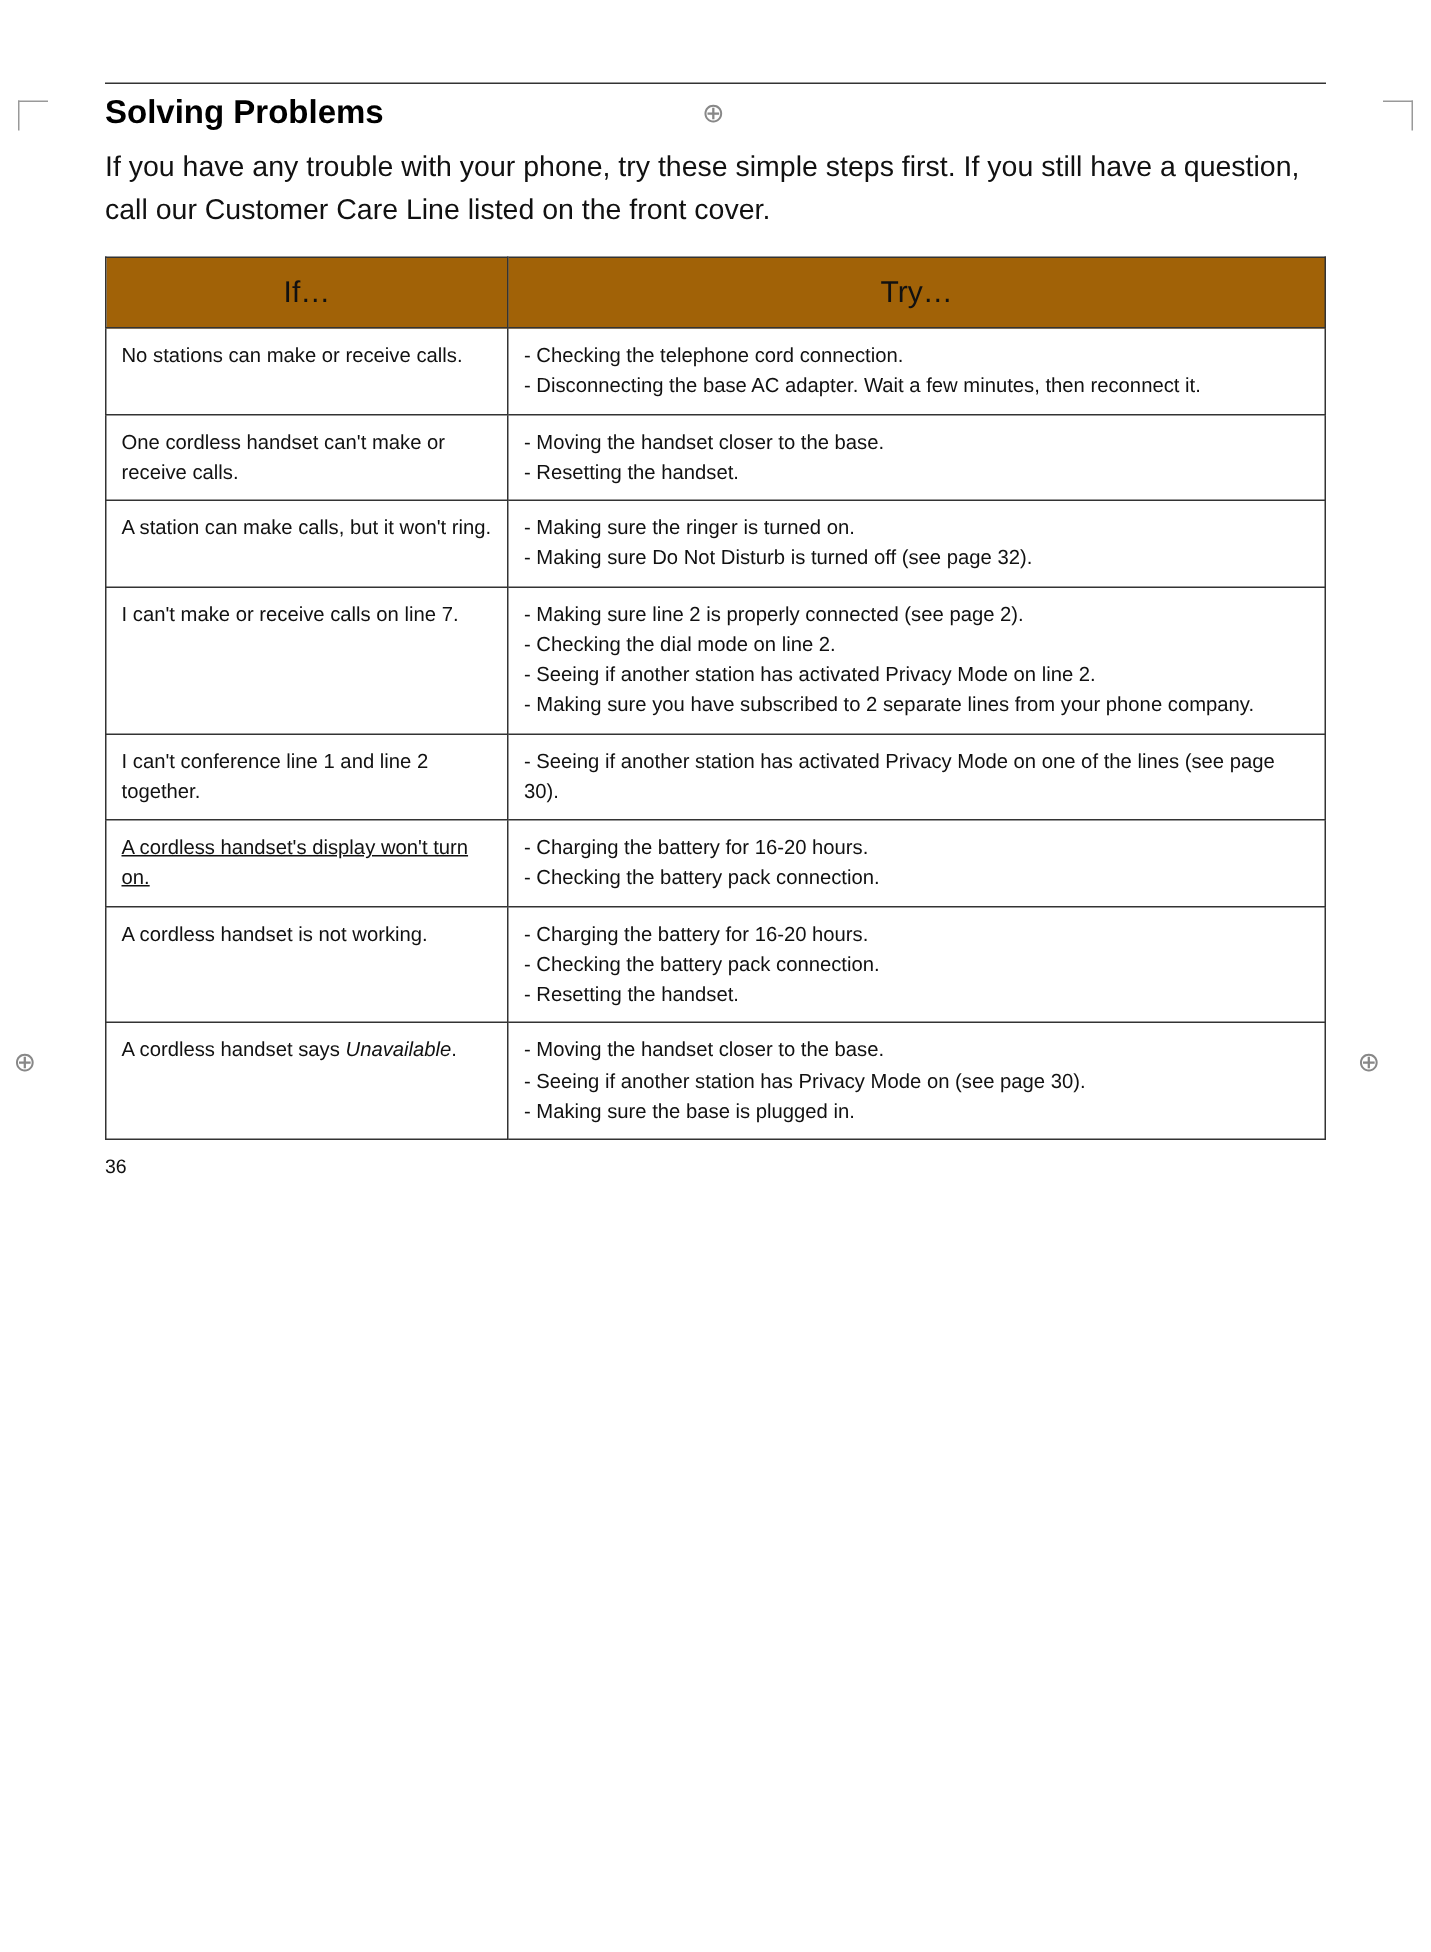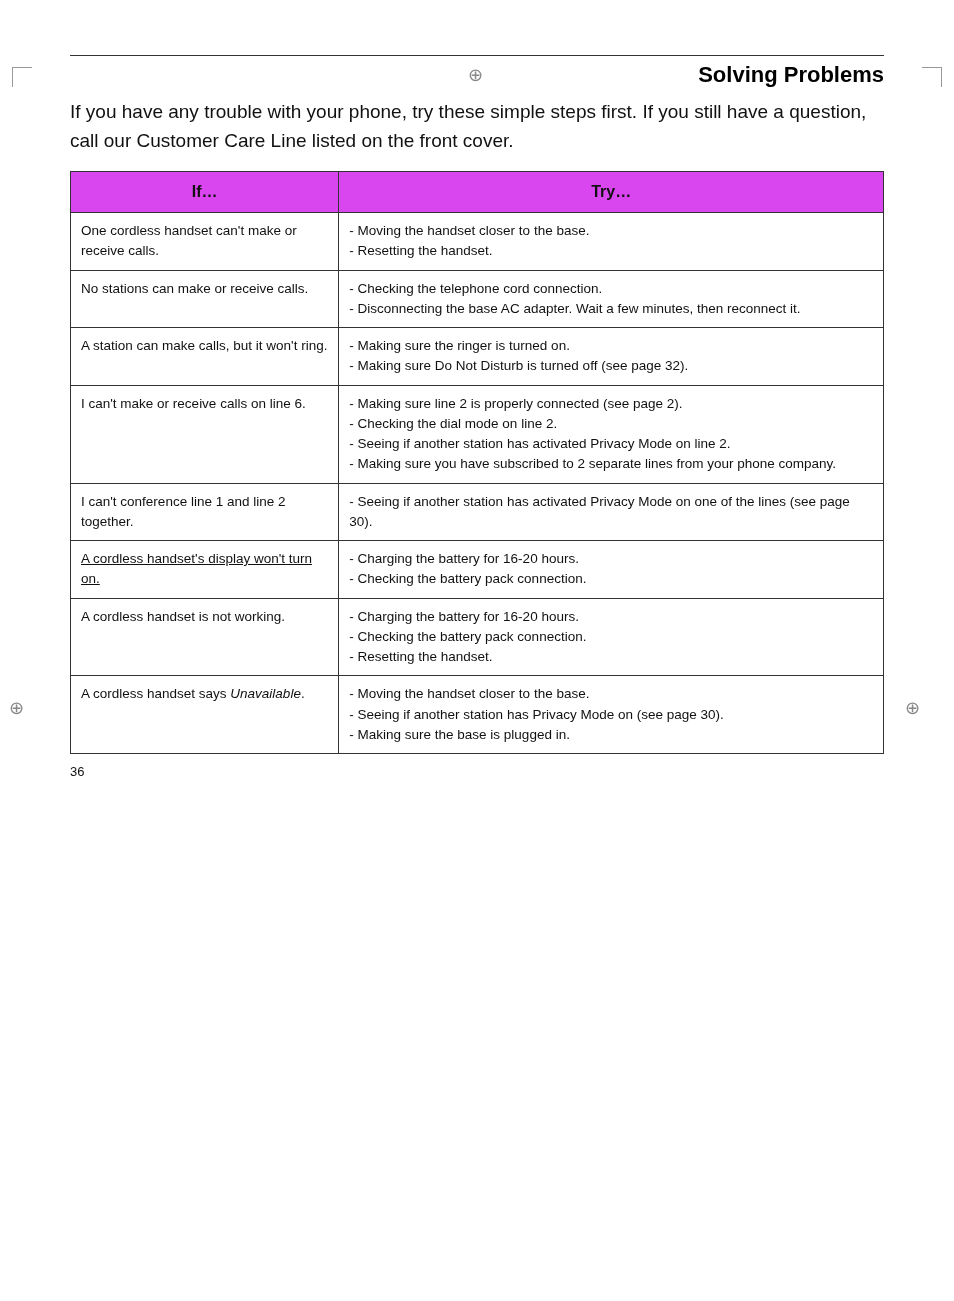--- a/index.html
+++ b/index.html
@@ -51,21 +51,21 @@
     .content-area {
       margin: 55px 70px 60px 70px;
     }
 
     .top-rule {
       border-top: 1.5px solid #333;
       margin-bottom: 6px;
     }
 
     .page-title {
-      text-align: right;
+      text-align: left;
       font-size: 22px;
       font-weight: bold;
       color: #000;
       margin-bottom: 10px;
     }
 
     .intro-text {
       font-size: 19px;
       margin-bottom: 16px;
       line-height: 1.5;
@@ -79,23 +79,23 @@
 
     th, td {
       border: 1.5px solid #333;
       padding: 8px 10px;
       vertical-align: top;
       font-size: 13.5px;
       line-height: 1.5;
     }
 
     thead th {
-      font-weight: bold;
-      font-size: 16px;
-      background: #d946ef;
+      font-weight: normal;
+      font-size: 20px;
+      background: #a16207;
     }
 
     .col-if { width: 33%; }
     .col-try { width: 67%; }
 
     .page-number {
       margin-top: 10px;
       font-size: 13px;
     }
   </style>
@@ -122,36 +122,36 @@
 
     <table>
       <thead>
         <tr>
           <th class="col-if">If…</th>
           <th class="col-try">Try…</th>
         </tr>
       </thead>
       <tbody id="table-body">
       <tr>
+            <td style="vertical-align: top;">No stations can make or receive calls.</td>
+            <td style="vertical-align: top; white-space: pre-wrap;">- Checking the telephone cord connection.
+- Disconnecting the base AC adapter. Wait a few minutes, then reconnect it.</td>
+          </tr>
+          <tr>
             <td style="vertical-align: top;">One cordless handset can't make or receive calls.</td>
             <td style="vertical-align: top; white-space: pre-wrap;">- Moving the handset closer to the base.
 - Resetting the handset.</td>
-          </tr>
-          <tr>
-            <td style="vertical-align: top;">No stations can make or receive calls.</td>
-            <td style="vertical-align: top; white-space: pre-wrap;">- Checking the telephone cord connection.
-- Disconnecting the base AC adapter. Wait a few minutes, then reconnect it.</td>
           </tr>
           <tr>
             <td style="vertical-align: top; margin-top: 20px;">A station can make calls, but it won't ring.</td>
             <td style="vertical-align: top; white-space: pre-wrap;">- Making sure the ringer is turned on.
 - Making sure Do Not Disturb is turned off (see page 32).</td>
           </tr>
           <tr>
-            <td style="vertical-align: top;">I can't make or receive calls on line 6.</td>
+            <td style="vertical-align: top;">I can't make or receive calls on line 7.</td>
             <td style="vertical-align: top; white-space: pre-wrap;">- Making sure line 2 is properly connected (see page 2).
 - Checking the dial mode on line 2.
 - Seeing if another station has activated Privacy Mode on line 2.
 - Making sure you have subscribed to 2 separate lines from your phone company.</td>
           </tr>
           <tr>
             <td style="vertical-align: top;">I can't conference line 1 and line 2 together.</td>
             <td style="vertical-align: top; white-space: pre-wrap;">- Seeing if another station has activated Privacy Mode on one of the lines (see page 30).</td>
           </tr>
           <tr>

